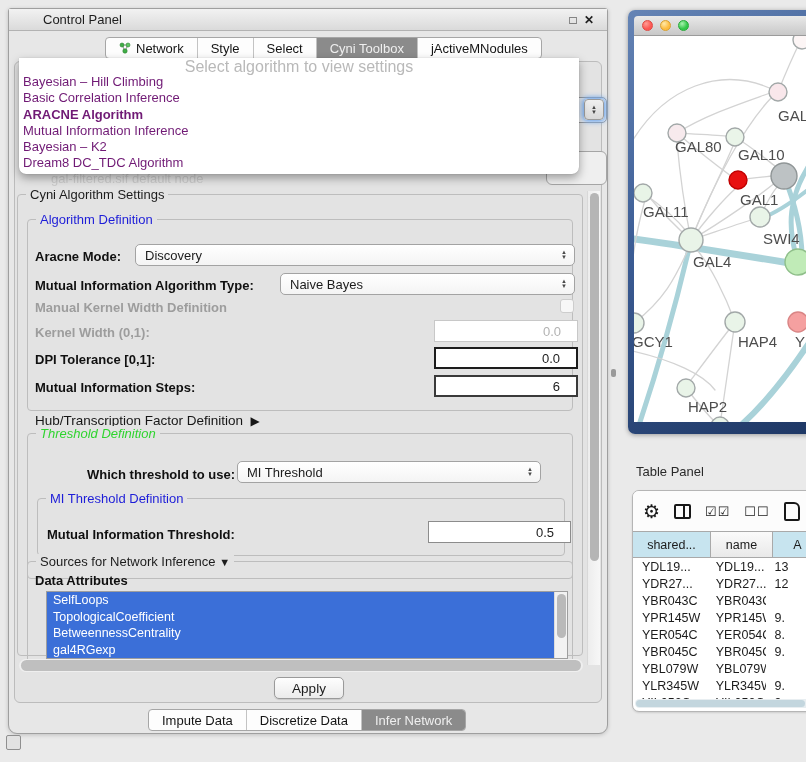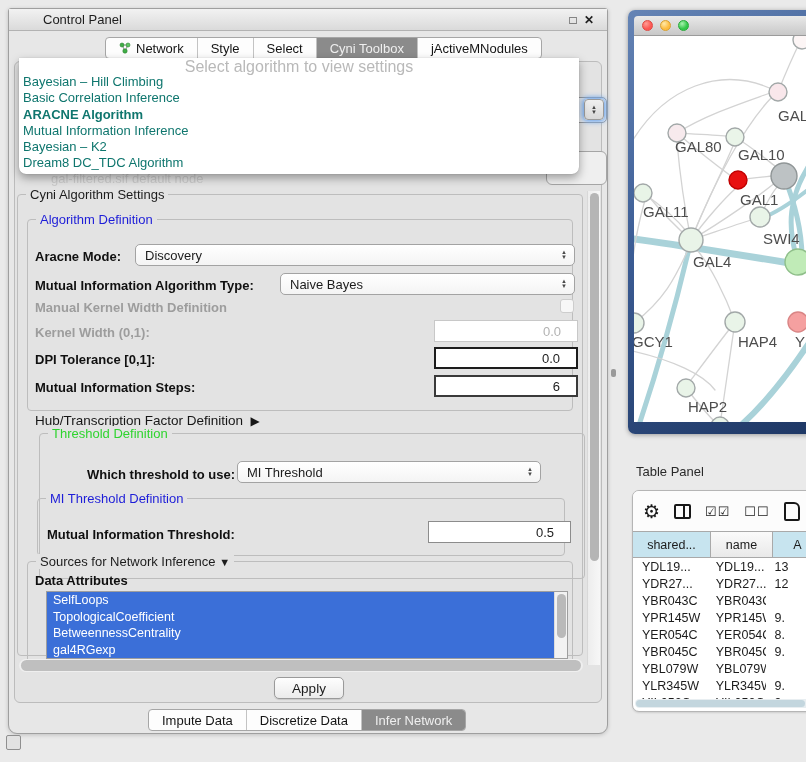--- a/index.html
+++ b/index.html
@@ -104,21 +104,21 @@
   }
 
   
   .dropdown-overlay {
     position:absolute; left:10px; top:49px; width:560px; height:116px;
     background:#fff; border-radius:0 0 7px 7px; z-index:20;
     box-shadow:0 4px 10px rgba(0,0,0,.35), 0 0 1px rgba(0,0,0,.3);
     padding-top:1px;
   }
   .dd-placeholder { text-align:center; color:#b9b9b9; font-size:16px; height:15px; line-height:15px; }
-  .dd-item { font-size:13px; height:16.3px; line-height:16.3px; padding-left:4px; color:#0f766e; white-space:nowrap; }
+  .dd-item { font-size:13px; height:16.3px; line-height:16.3px; padding-left:4px; color:#701a75; white-space:nowrap; }
   .dd-item.bold { font-weight:bold; }
 
   .bg-fragment-combo {
     position:absolute; left:530px; top:88px; width:68px; height:26px; z-index:5;
     background:#f4f4f4; border:1px solid #9a9a9a; border-radius:5px;
   }
   .bg-fragment-combo .focusbtn {
     position:absolute; right:2px; top:1px; width:20px; height:21px; border-radius:4px;
     background:linear-gradient(#efefef,#d8d8d8); border:1px solid #9a9a9a;
     box-shadow:0 0 5px 2px #6ea4e8;
@@ -262,21 +262,21 @@
   <span class="flabel" style="left:26px; top:371px;">Mutual Information Steps:</span>
   <div class="tfield medium" style="left:425px; top:366px; width:144px;">
     <span>6</span>
   </div>
 
   <span style="position:absolute; left:26px; top:404px; font-size:13.5px; color:#161616;">
     <span>Hub/Transcription Factor Definition</span>&nbsp;
     <span style="font-size:12px;">▶</span>
   </span>
 
-  <div class="groupbox" style="left:30px; top:424px; width:546px; height:146px;">
+  <div class="groupbox" style="left:18px; top:424px; width:546px; height:146px;font-style:italic;">
     <span class="legend green">Threshold Definition</span>
   </div>
   <span class="flabel" style="left:78px; top:458px;">Which threshold to use:</span>
   <div class="combo" style="left:228px; top:452px; width:304px;">
     <span>MI Threshold</span>
     <span class="spin">▲<br>▼</span>
   </div>
   <div class="groupbox" style="left:28px; top:489px; width:528px; height:58px;">
     <span class="legend blue">MI Threshold Definition</span>
   </div>

